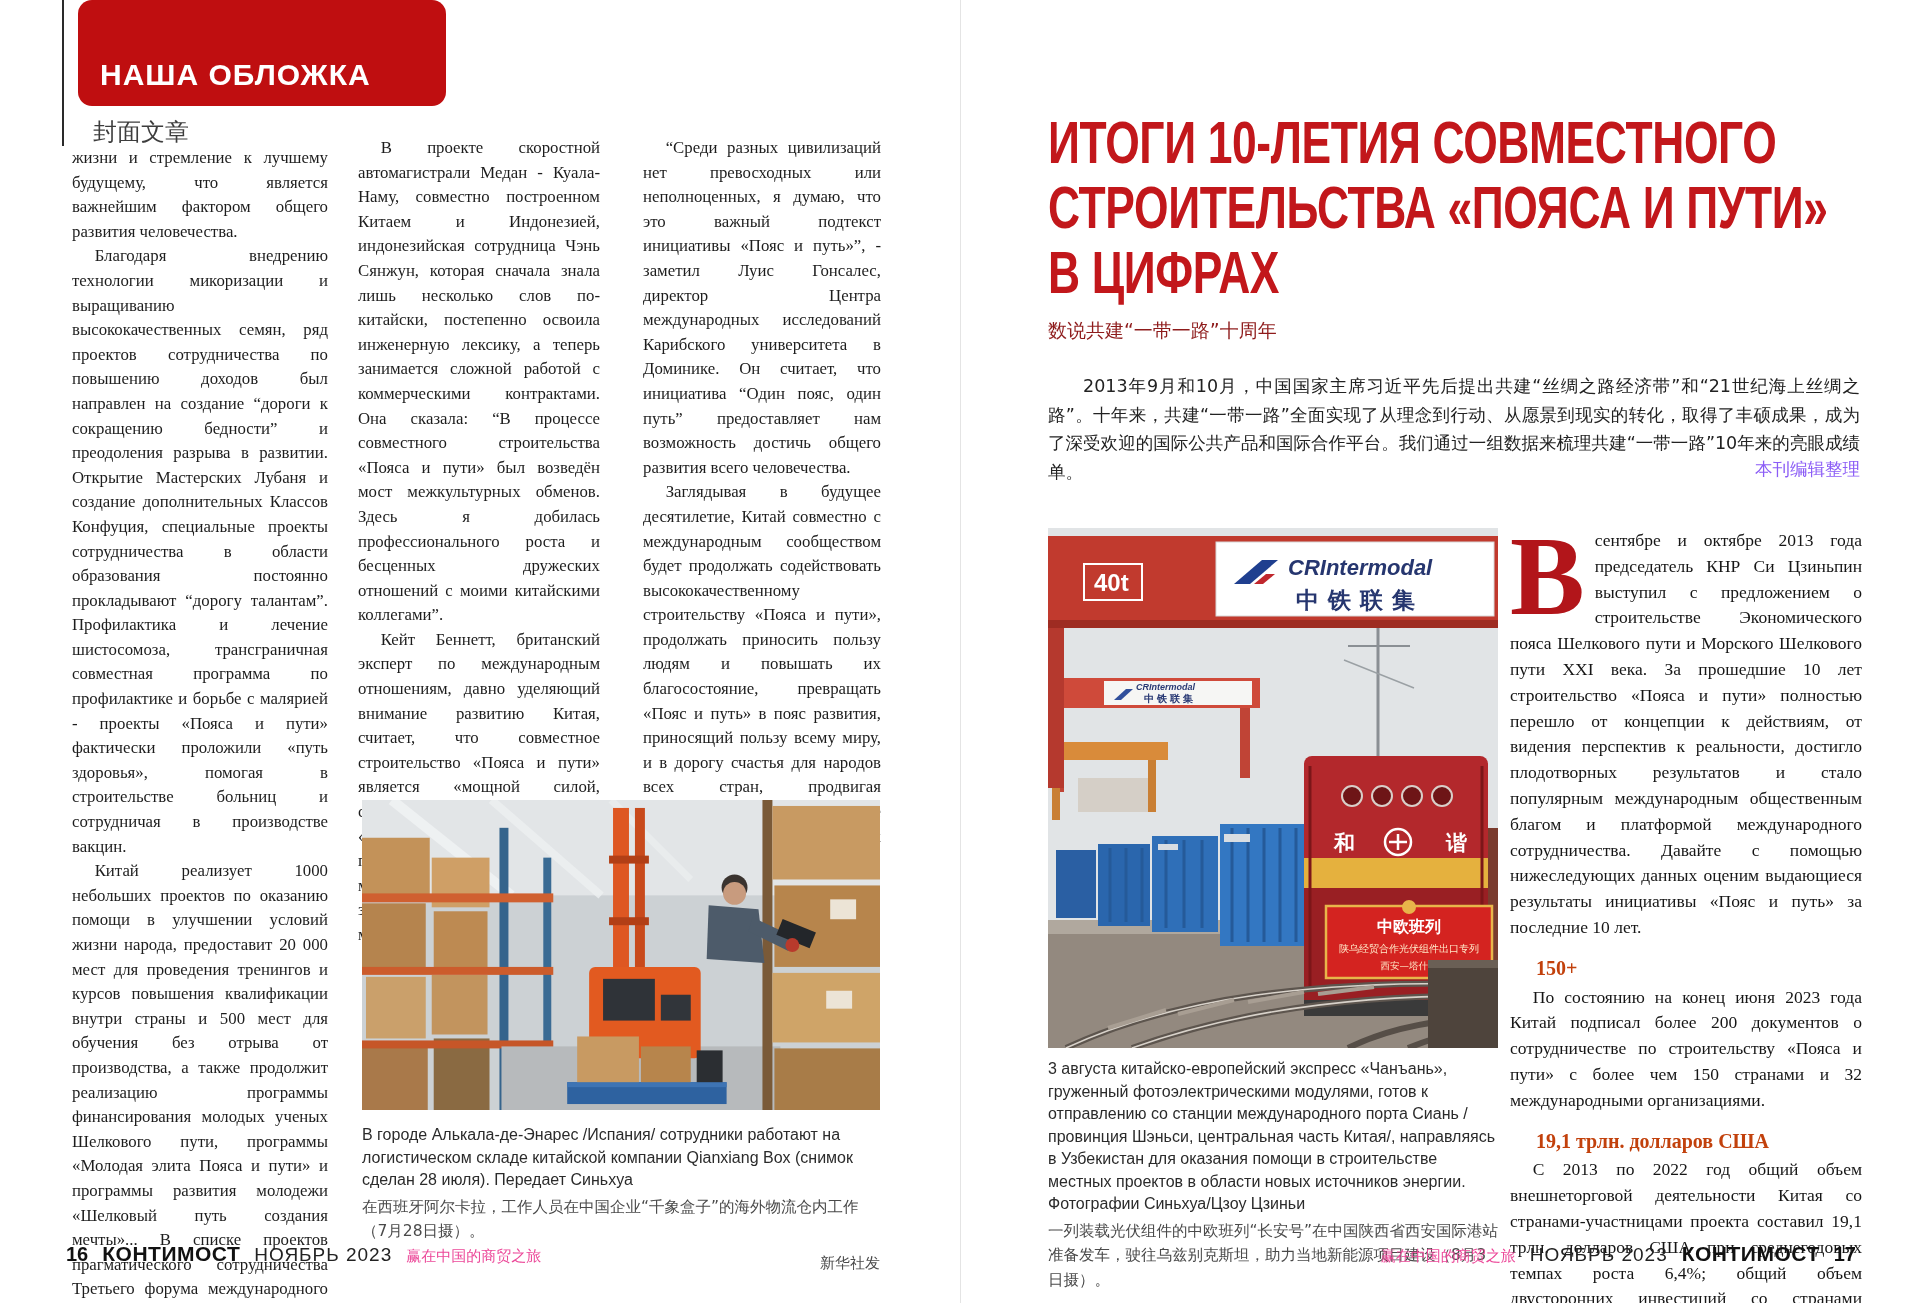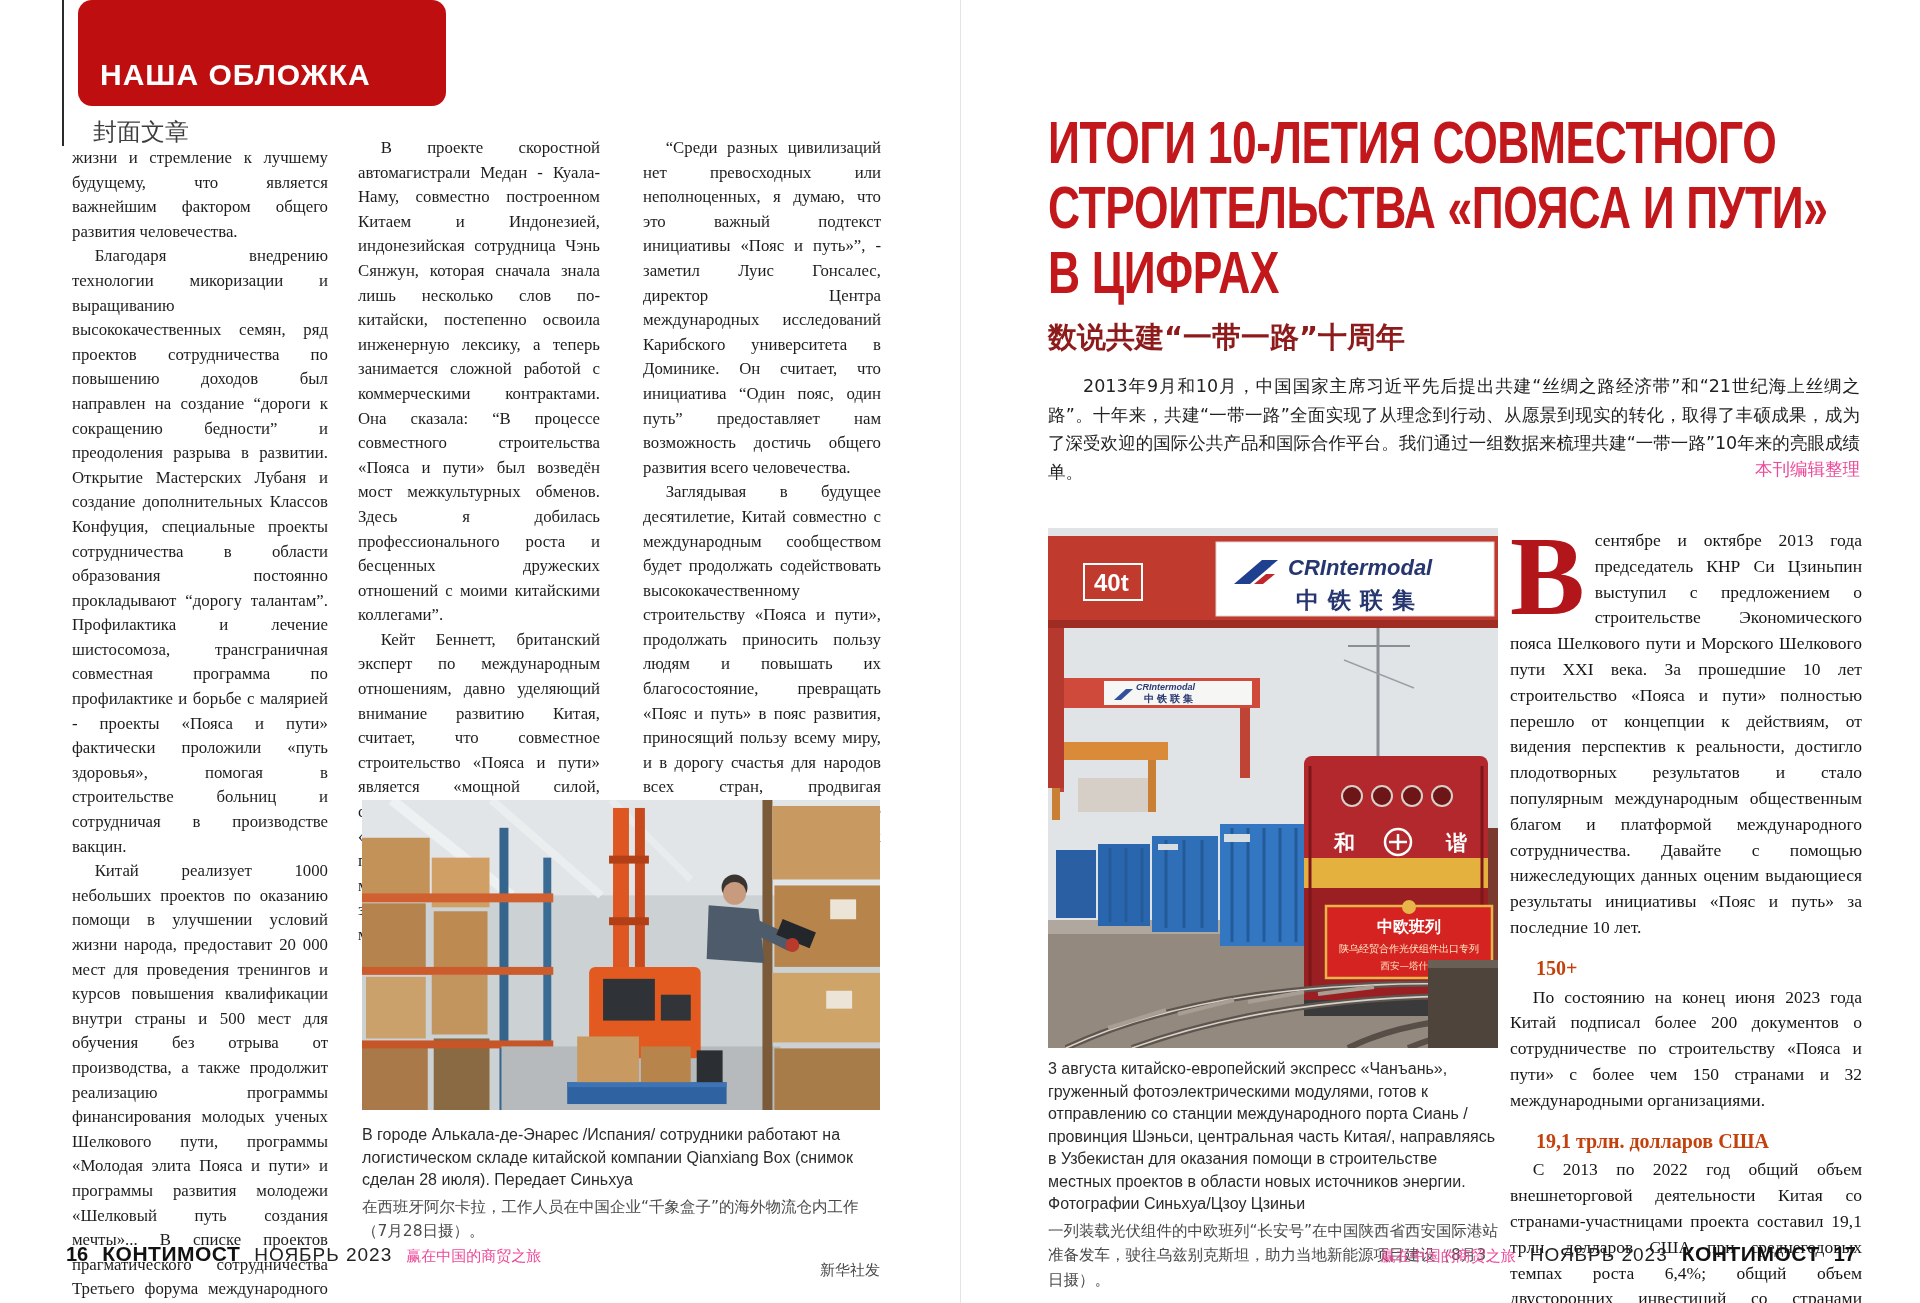--- a/index.html
+++ b/index.html
@@ -19,38 +19,38 @@
   .cover-zh{left:93px;top:116px;font-family:"DejaVu Sans",sans-serif;font-size:24px;color:#3d3d3d;}
   .body-col{text-align:justify;font-size:16.8px;line-height:24.6px;color:#1d1d1d;}
   .body-col p{margin:0;text-indent:1.35em;}
   .body-col p.noindent{text-indent:0;}
   .byline{margin-top:2px;text-indent:2.6em;}
   .endmark{display:inline-block;width:11px;height:11px;background:#bf0e10;margin-left:9px;}
   .photo-frame{overflow:hidden;background:#d4d8da;}
   .photo-frame svg{display:block;width:100%;height:100%;}
   .caption{font-family:"Liberation Sans",sans-serif;font-size:16px;line-height:22.5px;color:#2b2b2b;}
   .caption .zh{font-family:"DejaVu Sans",sans-serif;font-size:15.5px;line-height:24.5px;color:#4a4a4a;margin-top:3px;}
-  .caption .credit{text-align:right;font-family:"DejaVu Sans",sans-serif;font-size:15px;color:#4a4a4a;margin-top:15px;}
+  .caption .credit{text-align:right;font-family:"DejaVu Sans",sans-serif;font-size:15px;color:#4a4a4a;margin-top:8px;}
   .footer{display:flex;align-items:baseline;gap:14px;font-family:"Liberation Sans",sans-serif;color:#111;}
   .footer .pn{font-weight:bold;font-size:20px;}
   .footer .brand{font-weight:bold;font-size:21px;letter-spacing:.5px;}
   .footer .issue{font-size:19px;letter-spacing:1px;color:#222;}
   .footer .slogan{font-family:"DejaVu Sans",sans-serif;font-size:15px;color:#ec4899;}
   .page-divider{left:960px;top:0;width:1px;height:1303px;background:#e4e4e4;}
   
   .headline{left:1048px;top:110px;width:820px;}
   .headline .hl{
     font-family:"Liberation Sans",sans-serif;font-weight:bold;font-size:60px;line-height:65px;
     color:#c2171b;transform:scaleX(.74);transform-origin:0 50%;white-space:nowrap;letter-spacing:-.5px;
   }
-  .sub-zh{left:1048px;top:318px;font-family:"DejaVu Sans",sans-serif;font-weight:bold;font-size:29px;color:#8e1b1b;}
+  .sub-zh{left:1048px;top:318px;font-family:"DejaVu Sans",sans-serif;font-weight:normal;font-size:19px;color:#8e1b1b;}
   .intro-zh{left:1048px;top:372px;width:812px;font-size:17.5px;line-height:28.5px;color:#222;
     text-align:justify;text-indent:2em;font-family:"DejaVu Sans",sans-serif;}
   .intro-credit{left:1048px;top:372px;width:812px;text-align:right;font-family:"DejaVu Sans",sans-serif;
-    font-size:17.5px;color:#ec4899;}
+    font-size:17.5px;color:#8b5cf6;}
   .col-right{left:1510px;top:528px;width:352px;text-align:justify;font-size:17.5px;line-height:25.8px;color:#161616;}
   .col-right p{margin:0;text-indent:1.3em;}
   .col-right p.first{text-indent:0;}
   .dropcap{
     float:left;font-family:"Liberation Serif",serif;font-weight:bold;font-size:112px;line-height:88px;
     color:#b2151a;margin:4px 10px 0 0;
   }
   .sec-head{font-weight:bold;color:#c2410c;font-size:20px;margin:15px 0 3px 0;text-indent:1.3em;font-family:Liberation Serif, serif;}
   .clear{clear:both;}
 </style>

